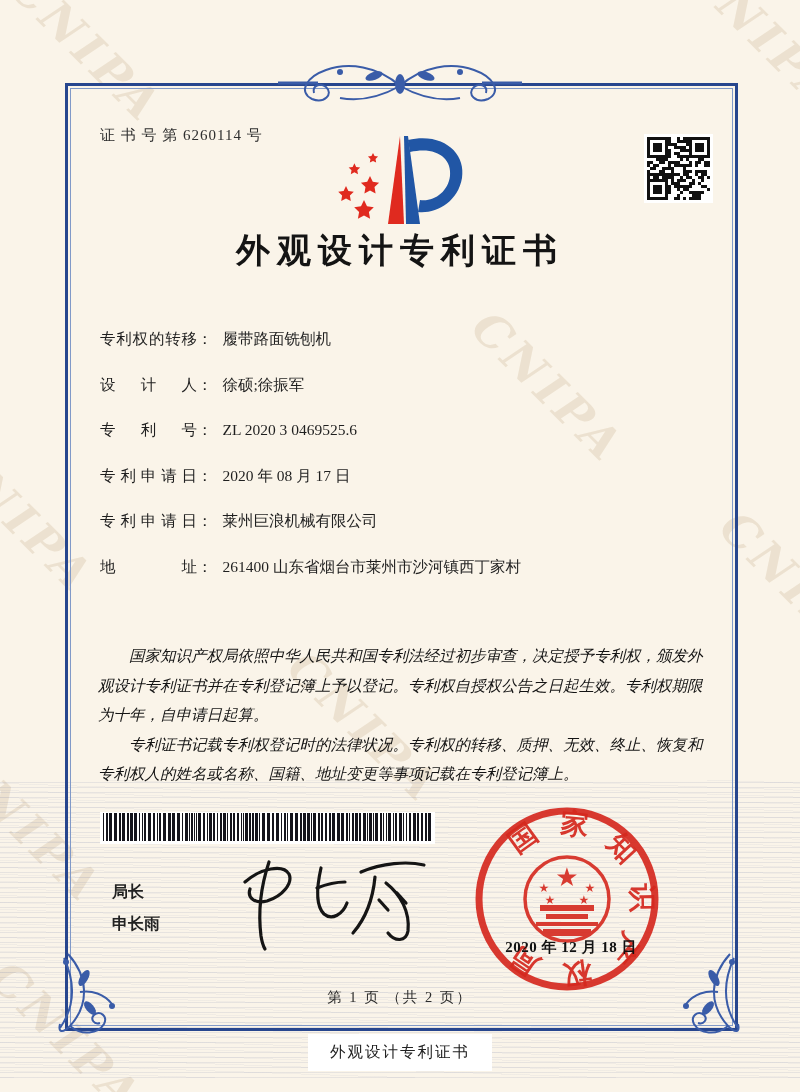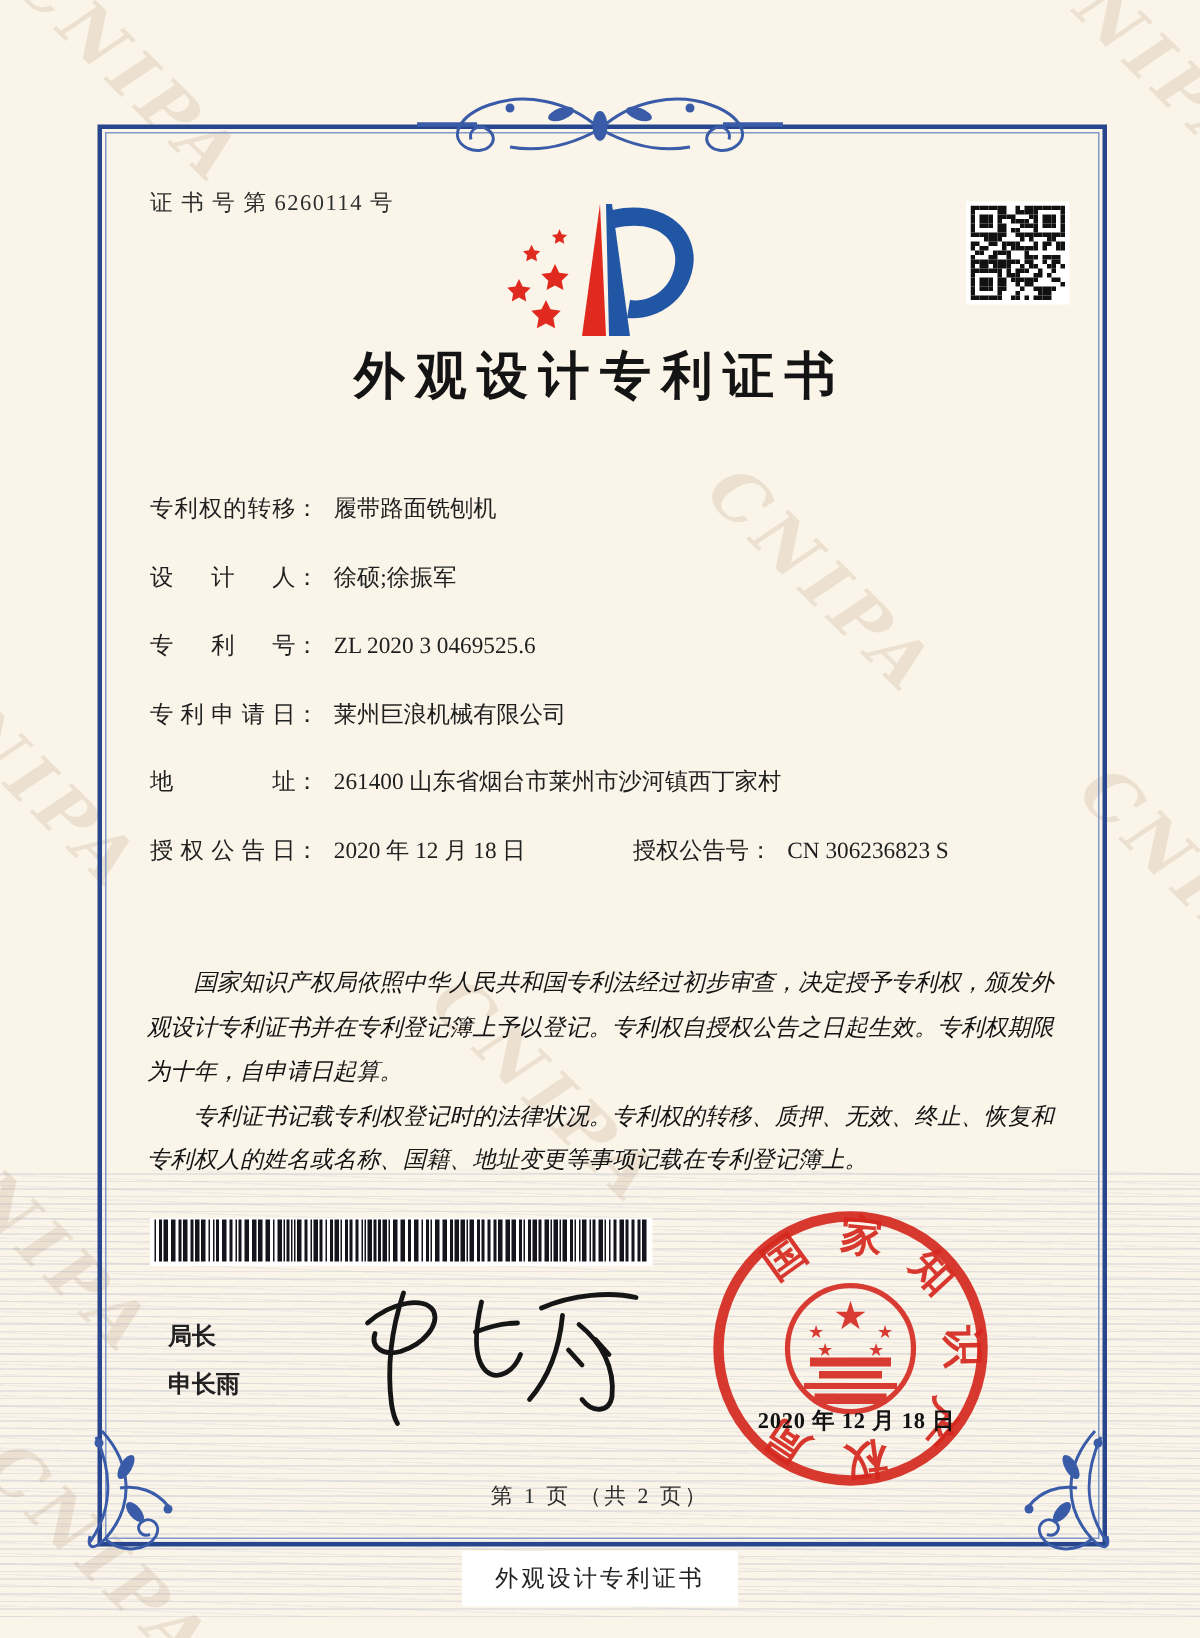--- a/index.html
+++ b/index.html
@@ -387,26 +387,23 @@
         <rect x="48" y="60" width="3" height="3" fill="#111"></rect>
         <rect x="51" y="60" width="3" height="3" fill="#111"></rect>
       </svg></div>
 
   <div class="title">外观设计专利证书</div>
 
   <div class="fields">
     <div class="frow"><span class="flabel">专利权的转移</span><span>：</span><span class="fvalue">履带路面铣刨机</span></div>
     <div class="frow"><span class="flabel">设计人</span><span>：</span><span class="fvalue">徐硕;徐振军</span></div>
     <div class="frow"><span class="flabel">专利号</span><span>：</span><span class="fvalue">ZL 2020 3 0469525.6</span></div>
+    <div class="frow"><span class="flabel">专利申请日</span><span>：</span><span class="fvalue">2020 年 08 月 17 日</span></div>
     <div class="frow"><span class="flabel">专利申请日</span><span>：</span><span class="fvalue">莱州巨浪机械有限公司</span></div>
     <div class="frow"><span class="flabel">地址</span><span>：</span><span class="fvalue">261400 山东省烟台市莱州市沙河镇西丁家村</span></div>
-    <div class="frow">
-      <span class="fgroup1"><span class="flabel">授权公告日</span><span>：</span><span class="fvalue">2020 年 12 月 18 日</span></span>
-      <span><span>授权公告号</span><span>：</span><span class="fvalue">CN 306236823 S</span></span>
-    </div>
   </div>
 
   <div class="paras">
     <p>国家知识产权局依照中华人民共和国专利法经过初步审查，决定授予专利权，颁发外观设计专利证书并在专利登记簿上予以登记。专利权自授权公告之日起生效。专利权期限为十年，自申请日起算。</p>
     <p>专利证书记载专利权登记时的法律状况。专利权的转移、质押、无效、终止、恢复和专利权人的姓名或名称、国籍、地址变更等事项记载在专利登记簿上。</p>
   </div>
 
   <div class="barcode" id="barcode"><span class="bar" style="width: 1px;"></span><span class="gap" style="width: 2px;"></span><span class="bar" style="width: 2px;"></span><span class="gap" style="width: 1px;"></span><span class="bar" style="width: 3px;"></span><span class="gap" style="width: 2px;"></span><span class="bar" style="width: 3px;"></span><span class="gap" style="width: 2px;"></span><span class="bar" style="width: 2px;"></span><span class="gap" style="width: 1px;"></span><span class="bar" style="width: 3px;"></span><span class="gap" style="width: 2px;"></span><span class="bar" style="width: 2px;"></span><span class="gap" style="width: 1px;"></span><span class="bar" style="width: 3px;"></span><span class="gap" style="width: 1px;"></span><span class="bar" style="width: 3px;"></span><span class="gap" style="width: 2px;"></span><span class="bar" style="width: 1px;"></span><span class="gap" style="width: 2px;"></span><span class="bar" style="width: 1px;"></span><span class="gap" style="width: 1px;"></span><span class="bar" style="width: 2px;"></span><span class="gap" style="width: 2px;"></span><span class="bar" style="width: 3px;"></span><span class="gap" style="width: 2px;"></span><span class="bar" style="width: 2px;"></span><span class="gap" style="width: 2px;"></span><span class="bar" style="width: 1px;"></span><span class="gap" style="width: 1px;"></span><span class="bar" style="width: 2px;"></span><span class="gap" style="width: 2px;"></span><span class="bar" style="width: 3px;"></span><span class="gap" style="width: 2px;"></span><span class="bar" style="width: 3px;"></span><span class="gap" style="width: 1px;"></span><span class="bar" style="width: 3px;"></span><span class="gap" style="width: 2px;"></span><span class="bar" style="width: 3px;"></span><span class="gap" style="width: 2px;"></span><span class="bar" style="width: 1px;"></span><span class="gap" style="width: 2px;"></span><span class="bar" style="width: 3px;"></span><span class="gap" style="width: 1px;"></span><span class="bar" style="width: 1px;"></span><span class="gap" style="width: 1px;"></span><span class="bar" style="width: 2px;"></span><span class="gap" style="width: 1px;"></span><span class="bar" style="width: 1px;"></span><span class="gap" style="width: 1px;"></span><span class="bar" style="width: 1px;"></span><span class="gap" style="width: 1px;"></span><span class="bar" style="width: 3px;"></span><span class="gap" style="width: 2px;"></span><span class="bar" style="width: 2px;"></span><span class="gap" style="width: 2px;"></span><span class="bar" style="width: 1px;"></span><span class="gap" style="width: 1px;"></span><span class="bar" style="width: 3px;"></span><span class="gap" style="width: 1px;"></span><span class="bar" style="width: 2px;"></span><span class="gap" style="width: 2px;"></span><span class="bar" style="width: 1px;"></span><span class="gap" style="width: 2px;"></span><span class="bar" style="width: 2px;"></span><span class="gap" style="width: 1px;"></span><span class="bar" style="width: 3px;"></span><span class="gap" style="width: 1px;"></span><span class="bar" style="width: 1px;"></span><span class="gap" style="width: 2px;"></span><span class="bar" style="width: 2px;"></span><span class="gap" style="width: 1px;"></span><span class="bar" style="width: 2px;"></span><span class="gap" style="width: 2px;"></span><span class="bar" style="width: 2px;"></span><span class="gap" style="width: 2px;"></span><span class="bar" style="width: 1px;"></span><span class="gap" style="width: 1px;"></span><span class="bar" style="width: 1px;"></span><span class="gap" style="width: 1px;"></span><span class="bar" style="width: 3px;"></span><span class="gap" style="width: 1px;"></span><span class="bar" style="width: 2px;"></span><span class="gap" style="width: 1px;"></span><span class="bar" style="width: 2px;"></span><span class="gap" style="width: 1px;"></span><span class="bar" style="width: 3px;"></span><span class="gap" style="width: 1px;"></span><span class="bar" style="width: 1px;"></span><span class="gap" style="width: 2px;"></span><span class="bar" style="width: 3px;"></span><span class="gap" style="width: 2px;"></span><span class="bar" style="width: 3px;"></span><span class="gap" style="width: 2px;"></span><span class="bar" style="width: 2px;"></span><span class="gap" style="width: 2px;"></span><span class="bar" style="width: 3px;"></span><span class="gap" style="width: 2px;"></span><span class="bar" style="width: 1px;"></span><span class="gap" style="width: 2px;"></span><span class="bar" style="width: 2px;"></span><span class="gap" style="width: 1px;"></span><span class="bar" style="width: 1px;"></span><span class="gap" style="width: 2px;"></span><span class="bar" style="width: 3px;"></span><span class="gap" style="width: 2px;"></span><span class="bar" style="width: 3px;"></span><span class="gap" style="width: 2px;"></span><span class="bar" style="width: 2px;"></span><span class="gap" style="width: 1px;"></span><span class="bar" style="width: 3px;"></span><span class="gap" style="width: 1px;"></span><span class="bar" style="width: 3px;"></span><span class="gap" style="width: 1px;"></span><span class="bar" style="width: 1px;"></span><span class="gap" style="width: 1px;"></span><span class="bar" style="width: 3px;"></span><span class="gap" style="width: 2px;"></span><span class="bar" style="width: 2px;"></span><span class="gap" style="width: 1px;"></span><span class="bar" style="width: 2px;"></span><span class="gap" style="width: 2px;"></span><span class="bar" style="width: 2px;"></span><span class="gap" style="width: 2px;"></span><span class="bar" style="width: 2px;"></span><span class="gap" style="width: 1px;"></span><span class="bar" style="width: 3px;"></span><span class="gap" style="width: 2px;"></span><span class="bar" style="width: 3px;"></span><span class="gap" style="width: 1px;"></span><span class="bar" style="width: 3px;"></span><span class="gap" style="width: 2px;"></span><span class="bar" style="width: 2px;"></span><span class="gap" style="width: 1px;"></span><span class="bar" style="width: 1px;"></span><span class="gap" style="width: 2px;"></span><span class="bar" style="width: 2px;"></span><span class="gap" style="width: 1px;"></span><span class="bar" style="width: 3px;"></span><span class="gap" style="width: 1px;"></span><span class="bar" style="width: 2px;"></span><span class="gap" style="width: 2px;"></span><span class="bar" style="width: 3px;"></span><span class="gap" style="width: 1px;"></span><span class="bar" style="width: 1px;"></span><span class="gap" style="width: 1px;"></span><span class="bar" style="width: 3px;"></span><span class="gap" style="width: 1px;"></span><span class="bar" style="width: 1px;"></span><span class="gap" style="width: 1px;"></span><span class="bar" style="width: 3px;"></span><span class="gap" style="width: 2px;"></span><span class="bar" style="width: 2px;"></span><span class="gap" style="width: 1px;"></span><span class="bar" style="width: 1px;"></span><span class="gap" style="width: 2px;"></span><span class="bar" style="width: 1px;"></span><span class="gap" style="width: 1px;"></span><span class="bar" style="width: 3px;"></span><span class="gap" style="width: 2px;"></span><span class="bar" style="width: 1px;"></span><span class="gap" style="width: 1px;"></span><span class="bar" style="width: 2px;"></span><span class="gap" style="width: 2px;"></span><span class="bar" style="width: 3px;"></span><span class="gap" style="width: 1px;"></span><span class="bar" style="width: 1px;"></span><span class="gap" style="width: 2px;"></span><span class="bar" style="width: 1px;"></span><span class="gap" style="width: 2px;"></span><span class="bar" style="width: 2px;"></span><span class="gap" style="width: 2px;"></span><span class="bar" style="width: 3px;"></span><span class="gap" style="width: 1px;"></span><span class="bar" style="width: 2px;"></span><span class="gap" style="width: 2px;"></span><span class="bar" style="width: 2px;"></span><span class="gap" style="width: 2px;"></span><span class="bar" style="width: 2px;"></span><span class="gap" style="width: 1px;"></span><span class="bar" style="width: 3px;"></span><span class="gap" style="width: 1px;"></span></div>
 
   <div class="officer">

